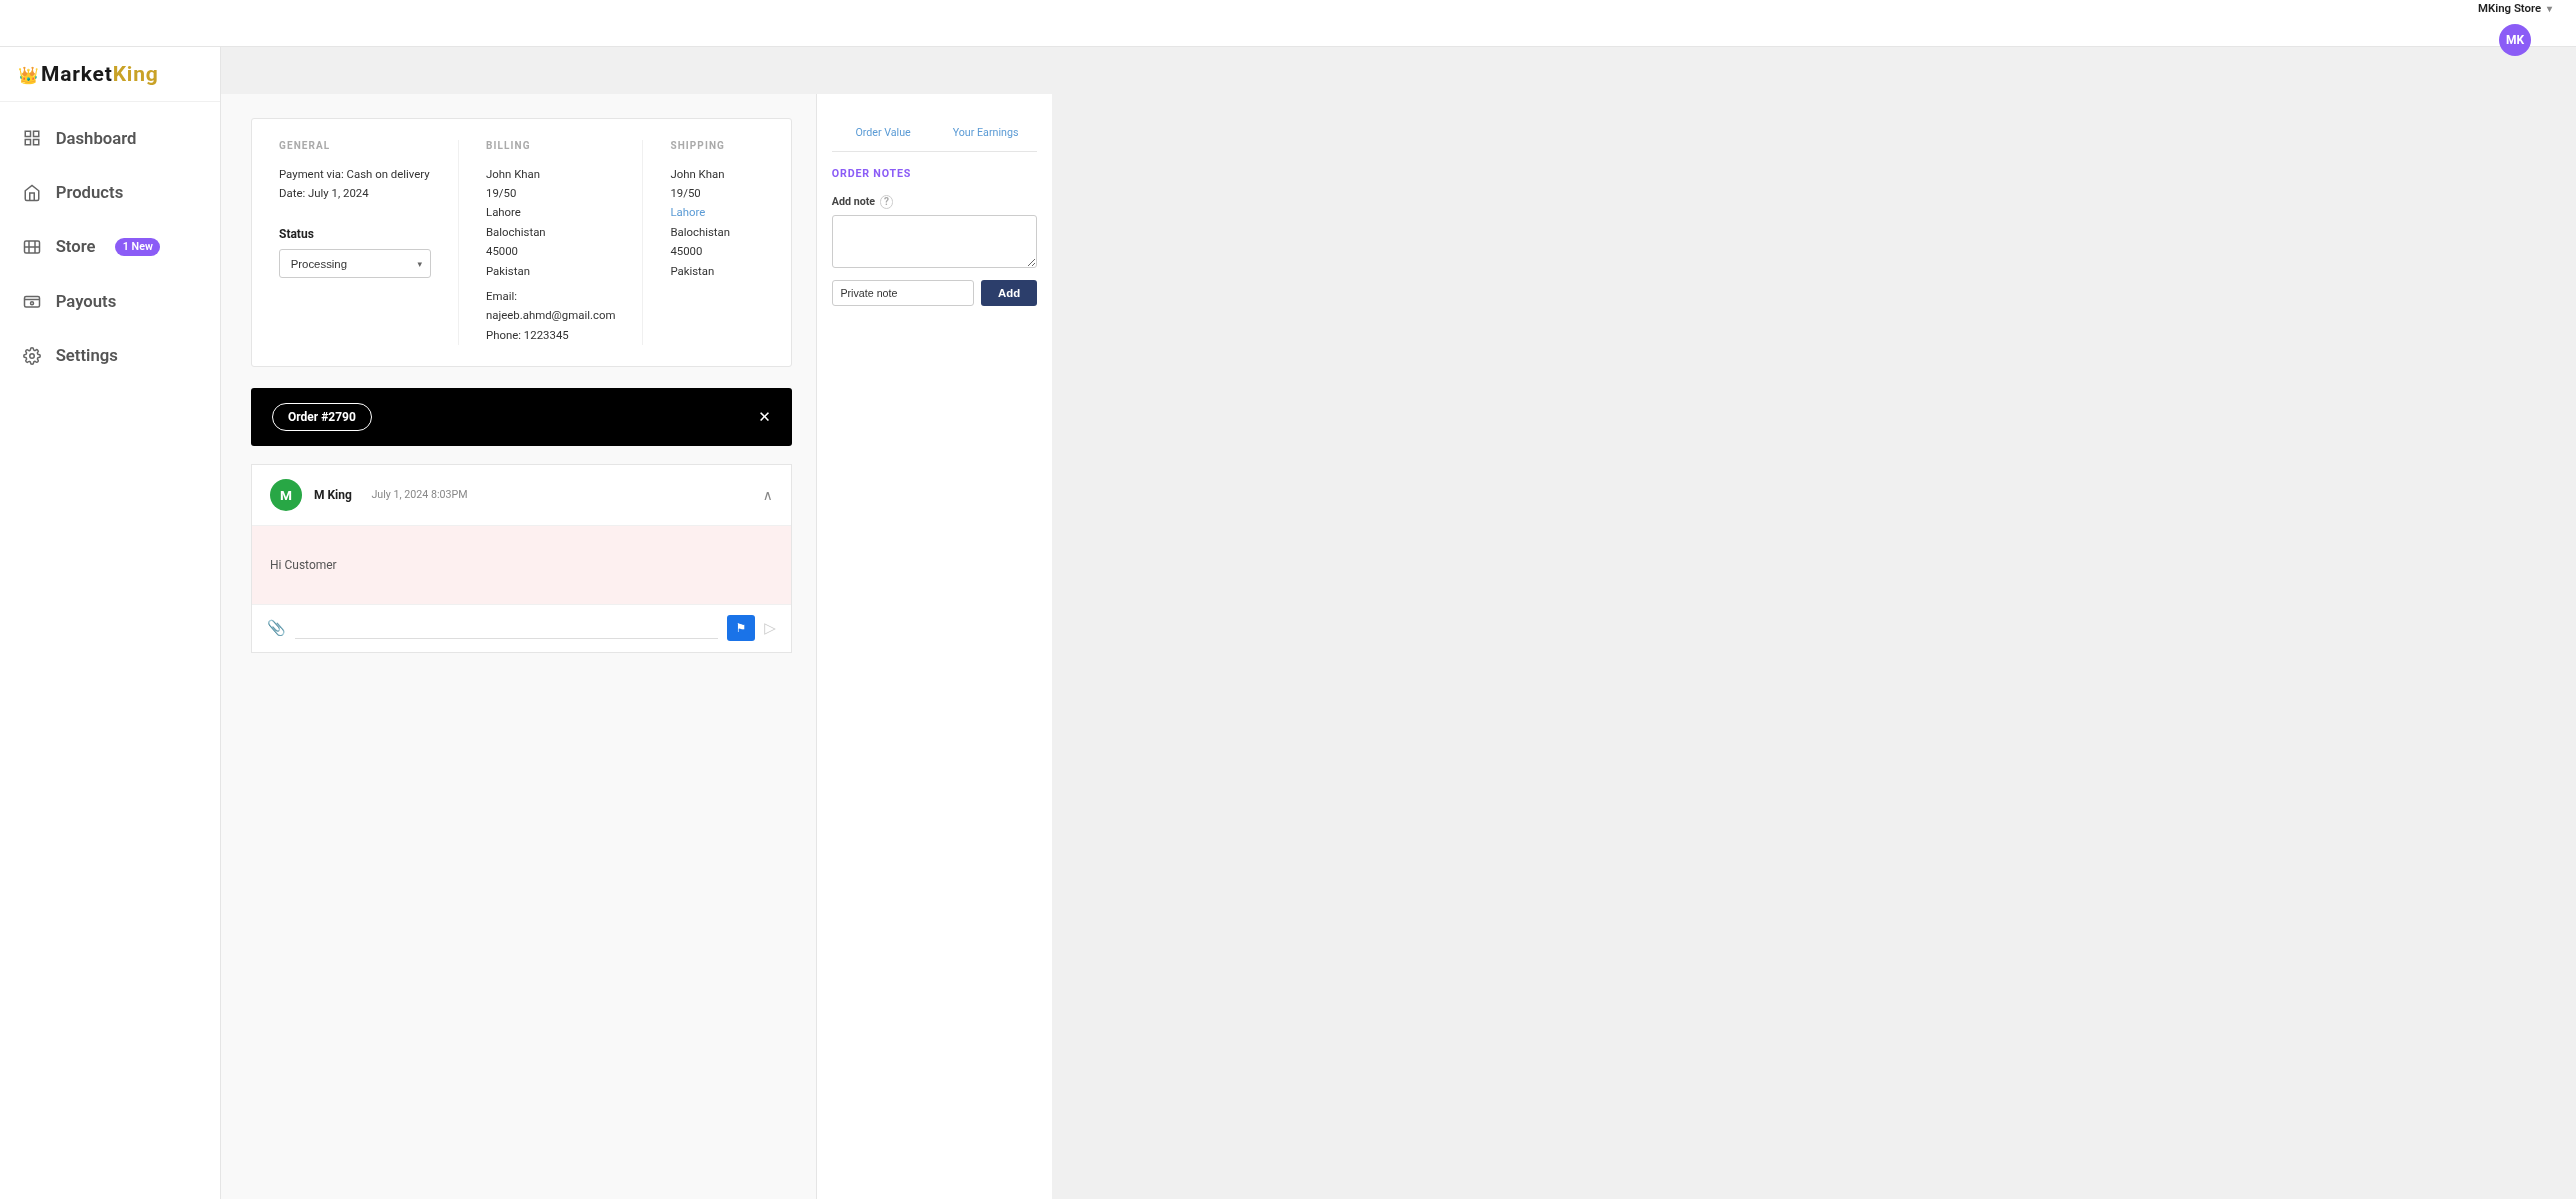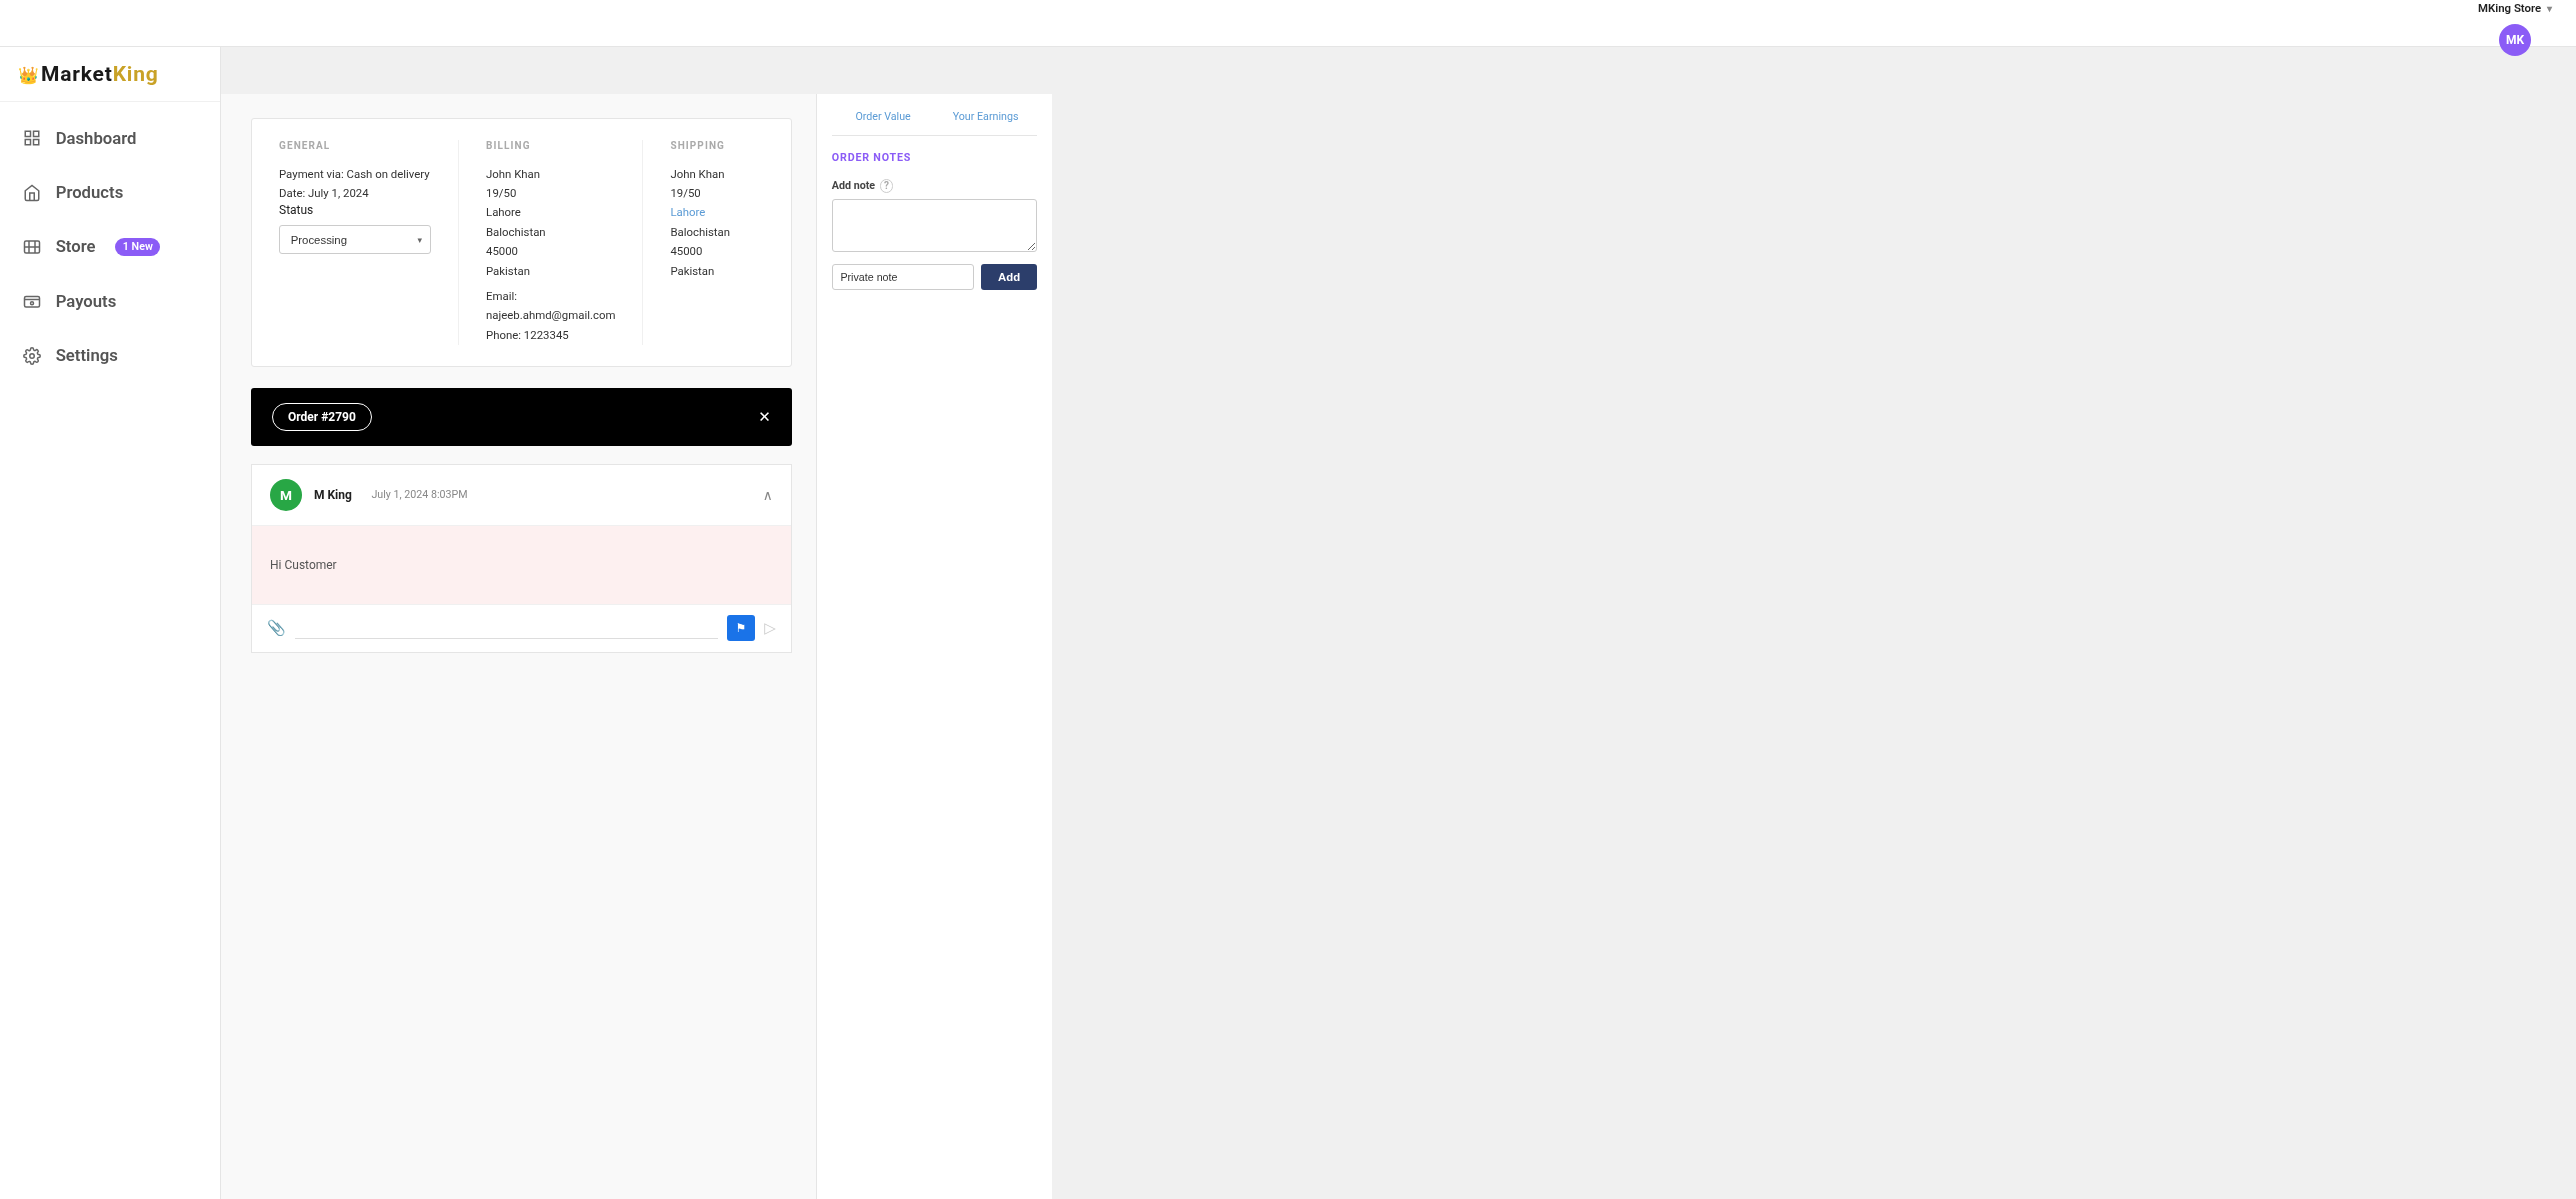--- a/index.html
+++ b/index.html
@@ -143,24 +143,24 @@
       margin-bottom: 13.7px;
     }
     .info-line {
       font-size: 11.4px;
       color: #333;
       line-height: 1.7;
     }
     .info-line.highlight { color: #5b9bd5; }
     .info-status-label {
       font-size: 12px;
-      font-weight: 400;
+      font-weight: 700;
       color: #222;
       margin-bottom: 7.6px;
-      margin-top: 0;
+      margin-top: 24px;
     }
     .status-select-wrap {
       position: relative;
       display: inline-block;
     }
     .status-select {
       appearance: none;
       background: #fff;
       border: 0.8px solid #ccc;
       border-radius: 3px;
@@ -299,21 +299,21 @@
       color: #ccc;
       font-size: 15px;
       cursor: pointer;
     }
 
     
     .right-panel {
       width: 236px;
       background: #fff;
       border-left: 0.8px solid #e5e5e5;
-      padding: 16px 15px;
+      padding: 32px 15px;
       flex-shrink: 0;
     }
     .right-cols {
       display: flex;
       gap: 0;
       border-bottom: 0.8px solid #e5e5e5;
       padding-bottom: 12px;
       margin-bottom: 15px;
     }
     .right-col-header {

